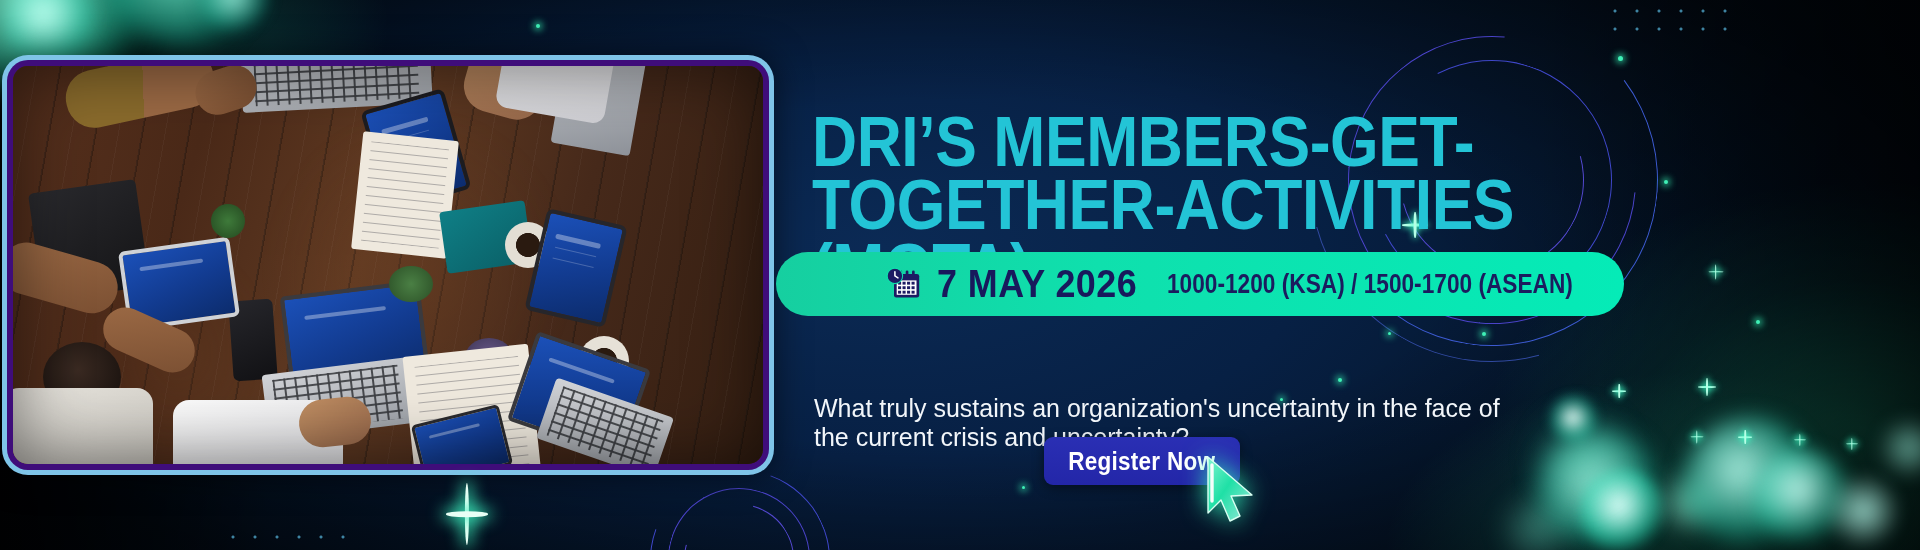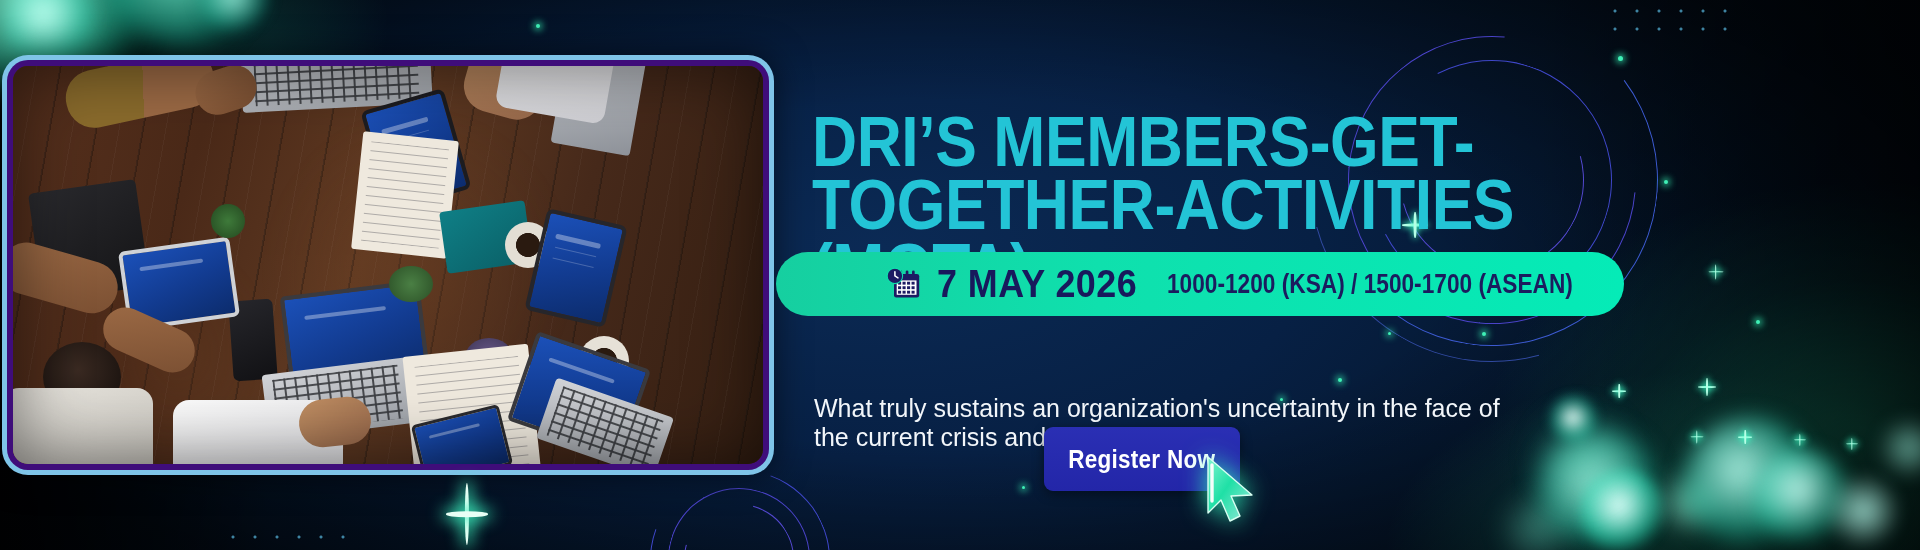--- a/index.html
+++ b/index.html
@@ -113,21 +113,21 @@
     transform:scaleX(.92);transform-origin:left center;white-space:nowrap;}
   .datesmall{margin-left:12px;color:#1b1c5e;font-weight:700;font-size:27px;
     font-family:"Liberation Sans Narrow","Liberation Sans",sans-serif;
     transform:scaleX(.84);transform-origin:left center;white-space:nowrap;}
 
   .subhead{position:absolute;left:2px;top:326px;color:#16c8d8;
     font-weight:700;font-size:37px;letter-spacing:-.3px;}
   .body{position:absolute;left:2px;top:369px;width:700px;color:#f2f6fa;
     font-size:25px;line-height:1.17;font-weight:400;}
 
-  .btn{position:absolute;left:232px;top:427px;width:196px;height:64px;
+  .btn{position:absolute;left:232px;top:437px;width:196px;height:48px;
     border-radius:9px;background:linear-gradient(180deg,#2a2fb4 0%,#2326a8 100%);
     display:flex;align-items:center;justify-content:center;cursor:pointer;
     border:none;box-shadow:0 3px 12px rgba(0,0,0,.45);}
   .btn span{color:#fff;font-weight:700;font-size:25px;letter-spacing:.3px;
     font-family:"Liberation Sans Narrow","Liberation Sans",sans-serif;
     transform:scaleX(.9);}
 
   .cursor{position:absolute;left:390px;top:455px;width:62px;height:70px;
     filter:drop-shadow(0 0 12px rgba(50,240,185,.95));pointer-events:none;}
 </style>

